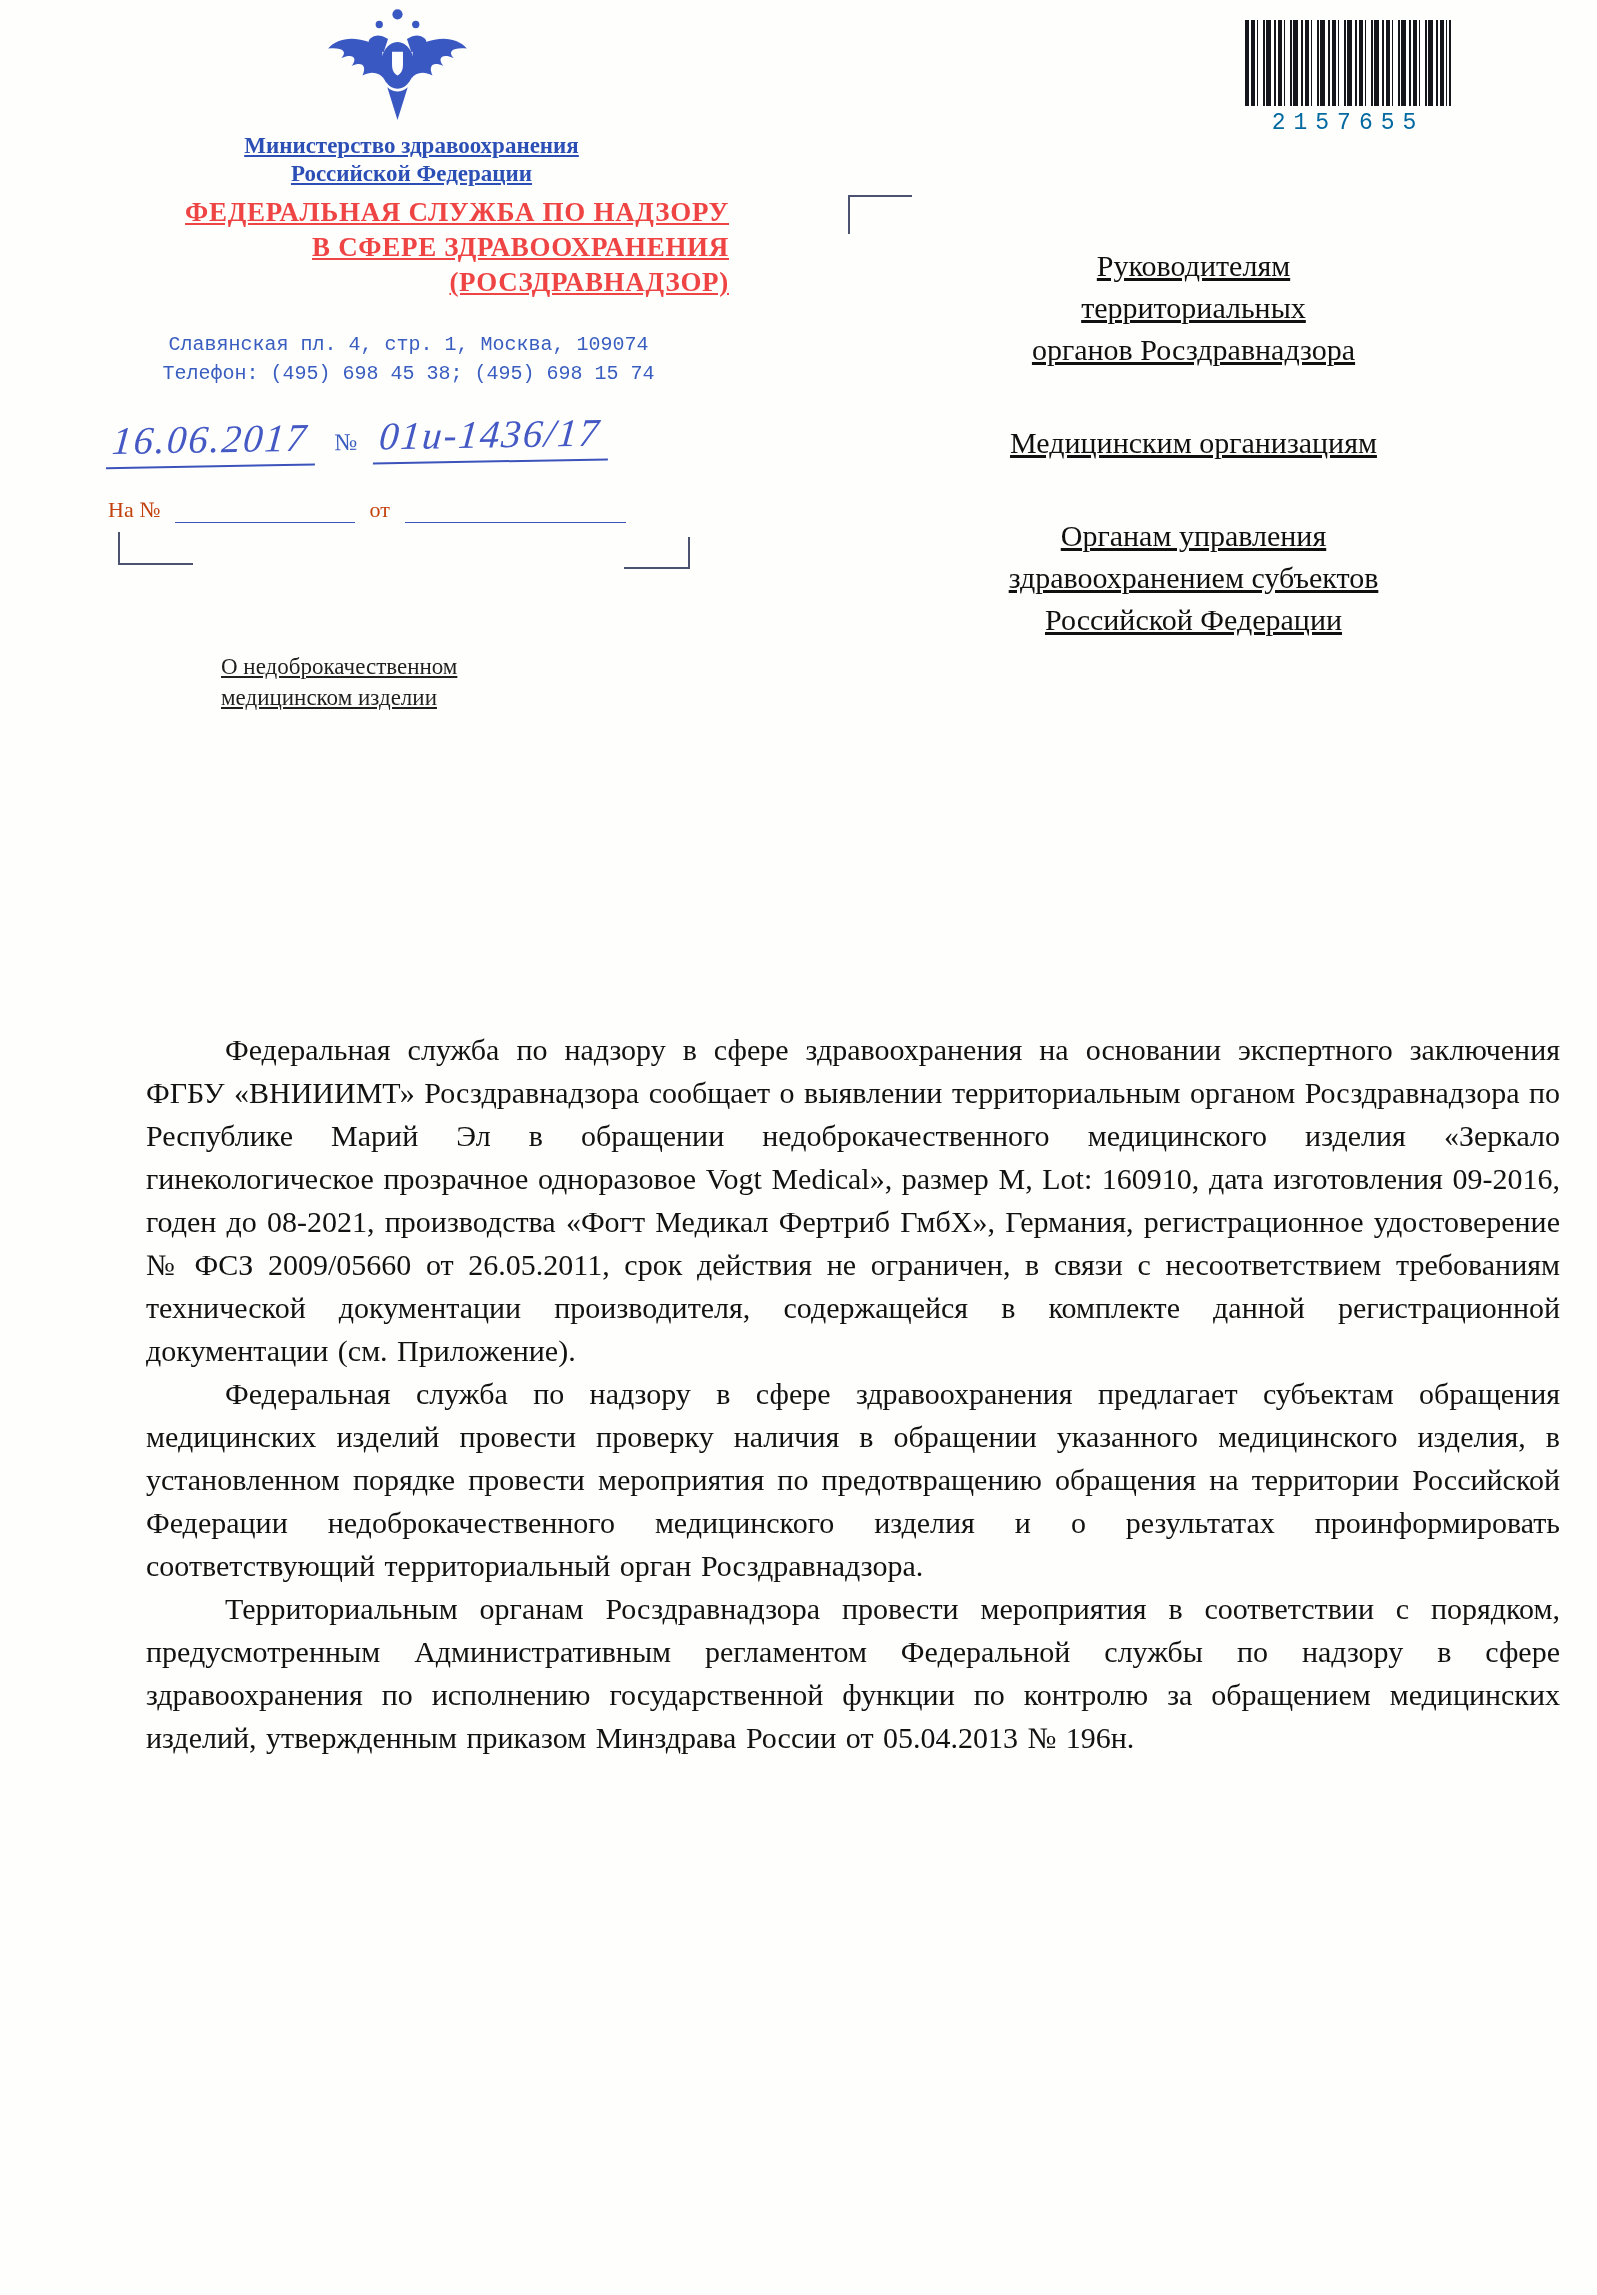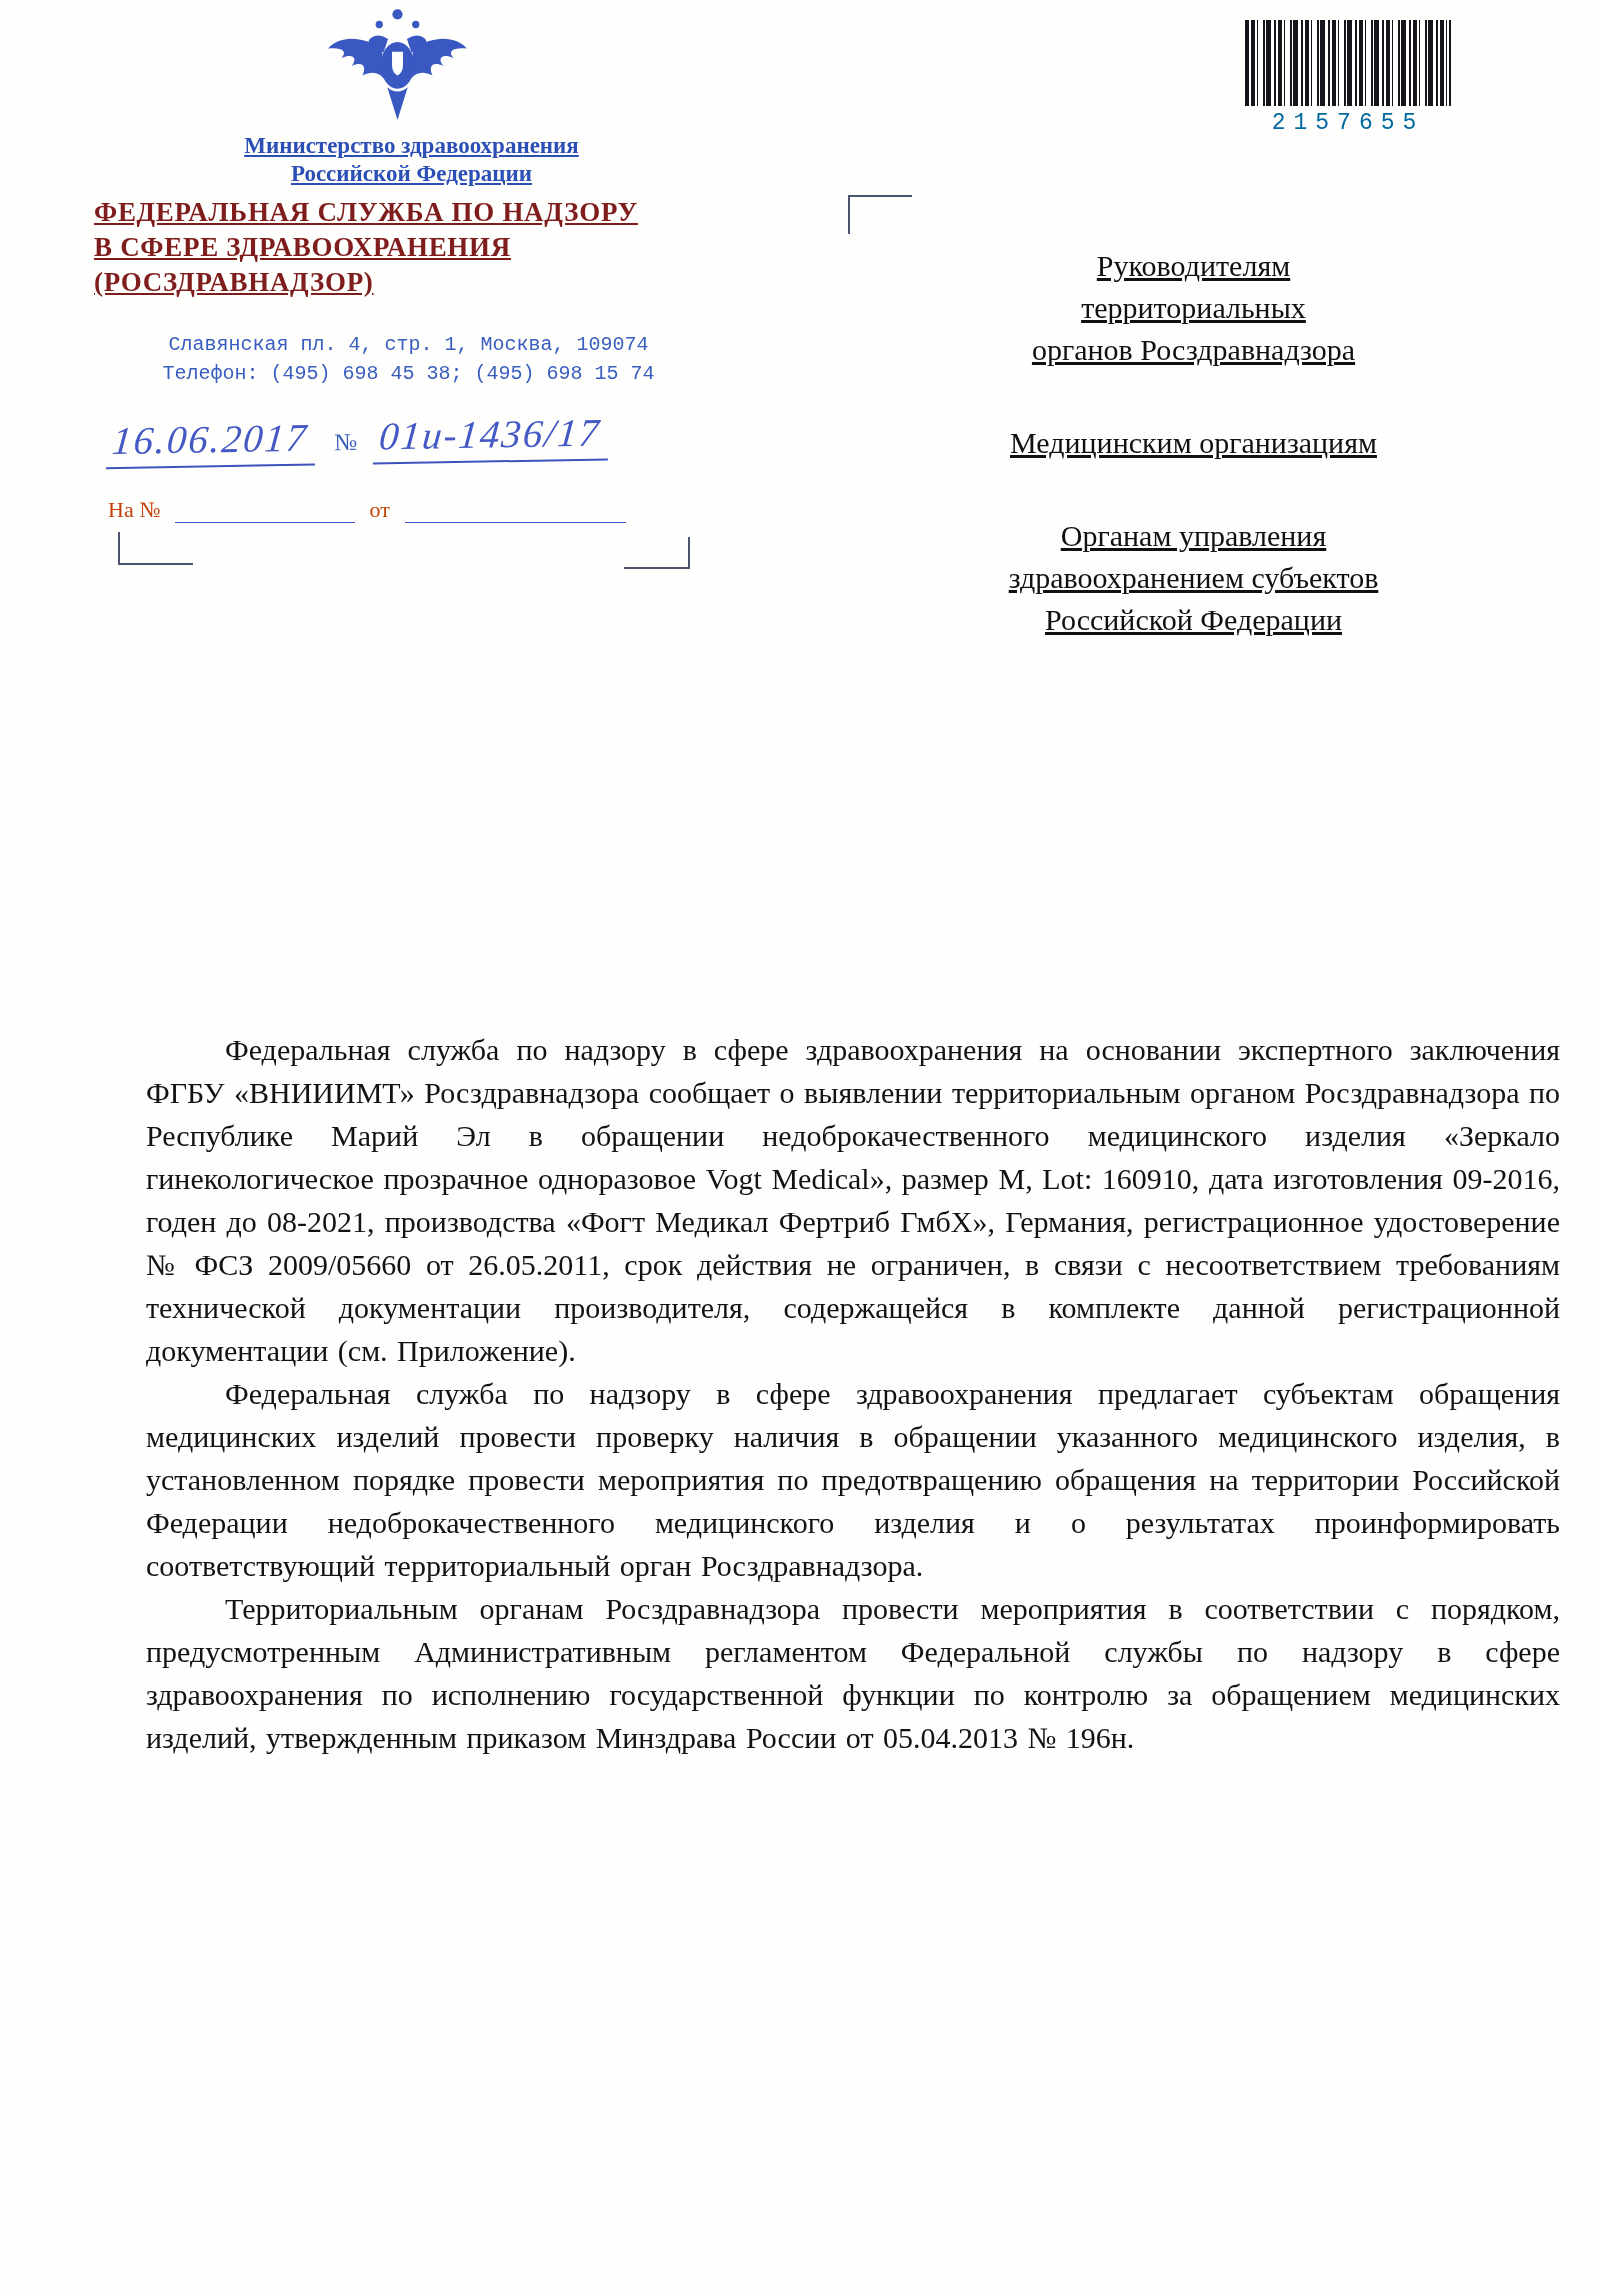--- a/index.html
+++ b/index.html
@@ -14,22 +14,22 @@
 
   
   .emblem { position:absolute; left:320px; top:6.7px; width:155px; height:124px; }
   .ministry {
     position:absolute; left:94px; top:132px; width:635px;
     text-align:center; font-weight:bold; font-size:23px; line-height:28px;
     color:#2c4fb6;
   }
   .service {
     position:absolute; left:94px; top:195px; width:635px;
-    text-align:left; font-weight:bold; font-size:27px; line-height:35px;
-    color:#7f1d1d; letter-spacing:0.7px;
+    text-align:right; font-weight:bold; font-size:27px; line-height:35px;
+    color:#ef4444; letter-spacing:0.7px;
   }
   .addr, .phone {
     position:absolute; left:91px; width:635px; text-align:center;
     font-size:20px; color:#3a5ec0;font-family:Liberation Mono, monospace;
   }
   .addr { top:333px; }
   .phone { top:362px; }
 
   
   .barcode-wrap { position:absolute; left:1245px; top:20px; width:206px; }
@@ -152,20 +152,22 @@
     <span class="hw">01и-1436/17</span>
   </div>
 
   <div class="ref-row">
     <span>На №</span>
     <span class="blank blank-1"></span>
     <span>от</span>
     <span class="blank blank-2"></span>
   </div>
 
+  <div class="subject pre">О недоброкачественном
+медицинском изделии</div>
 
   <div class="recipients">
     <div class="recipient pre">Руководителям
 территориальных
 органов Росздравнадзора</div>
     <div class="recipient pre">Медицинским организациям</div>
     <div class="recipient pre">Органам управления
 здравоохранением субъектов
 Российской Федерации</div>
   </div>

